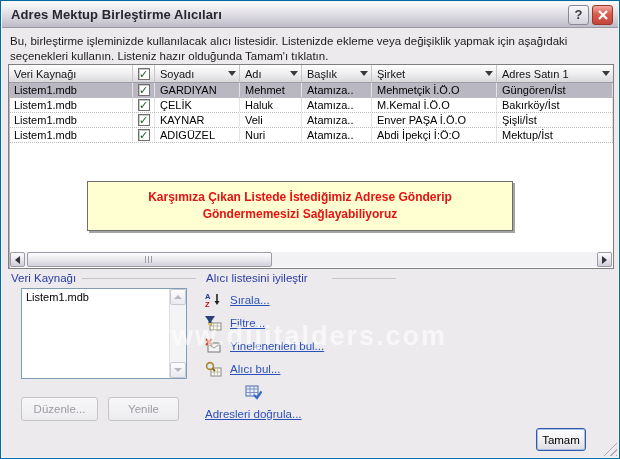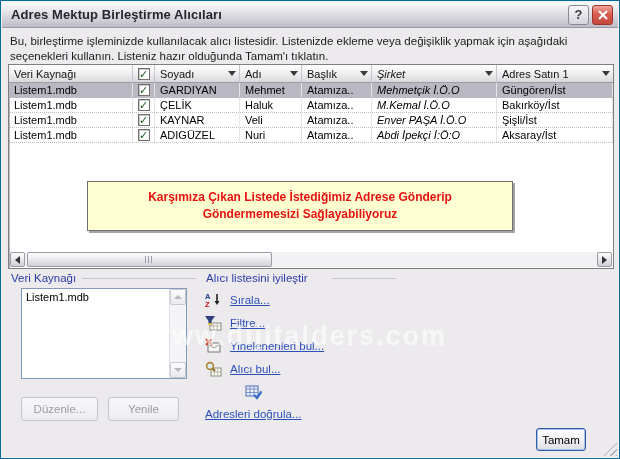--- a/index.html
+++ b/index.html
@@ -37,21 +37,21 @@
   .th{
     background:linear-gradient(#FFFFFF,#EDEDEF 55%,#D9D8DC);
     border-right:1px solid #C6C5CB;border-bottom:1px solid #9D9CA4;
     font-size:11px;color:#111;display:flex;align-items:center;
     padding:0 3px 0 5px;position:relative;overflow:hidden;white-space:nowrap;
   }
   .th .lbl{flex:1;}
   .arrow-down{width:0;height:0;border-left:4px solid transparent;border-right:4px solid transparent;border-top:5px solid #3A3A3A;margin-left:2px;flex:none;}
   .col-src{width:124px;}.col-chk{width:22px;justify-content:center;padding:0;}
   .col-last{width:85px;}.col-first{width:62px;}.col-title{width:70px;}
-  .col-comp{width:125px;font-style:italic;}.col-addr{flex:1;border-right:none;}
+  .col-comp{width:125px;}.col-addr{flex:1;border-right:none;}
   .trow{display:flex;height:15px;border-bottom:1px dotted #BDBDBD;}
   .trow.selected{background:#B9B8C2;}
   .td{font-size:11px;color:#000;padding:0 3px 0 5px;border-right:1px solid #E4E4E6;
       display:flex;align-items:center;overflow:hidden;white-space:nowrap;}
   .checkbox{width:12px;height:12px;background:#fff;border:1px solid #6F6F6F;
       box-shadow:inset 1px 1px 0 #C9C9C9;
       display:flex;align-items:center;justify-content:center;
       font-size:11px;line-height:10px;color:#14591C;font-weight:bold;}
   
   .callout{
@@ -197,21 +197,21 @@
 
     <div class="trow">
       <div class="td col-src">Listem1.mdb</div>
       <div class="td col-chk" style="justify-content:center;padding:0;">
           <span class="checkbox">✓</span>
         </div>
       <div class="td col-last">ADIGÜZEL</div>
       <div class="td col-first">Nuri</div>
       <div class="td col-title">Atamıza..</div>
       <div class="td col-comp">Abdi İpekçi İ:Ö:O</div>
-      <div class="td col-addr">Aksaray/İst</div>
+      <div class="td col-addr">Mektup/İst</div>
     </div>
 
     <div class="callout">Karşımıza Çıkan Listede İstediğimiz Adrese Gönderip Göndermemesizi Sağlayabiliyoruz</div>
 
     <div class="hscroll">
       <div class="sb-btn">
           <span class="tri-left"></span>
         </div>
       <div class="sb-track">
         <div class="sb-thumb">

